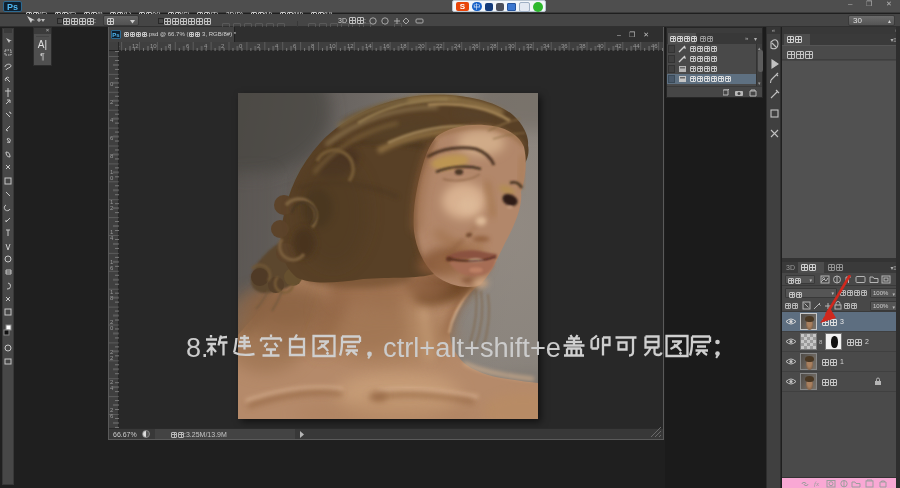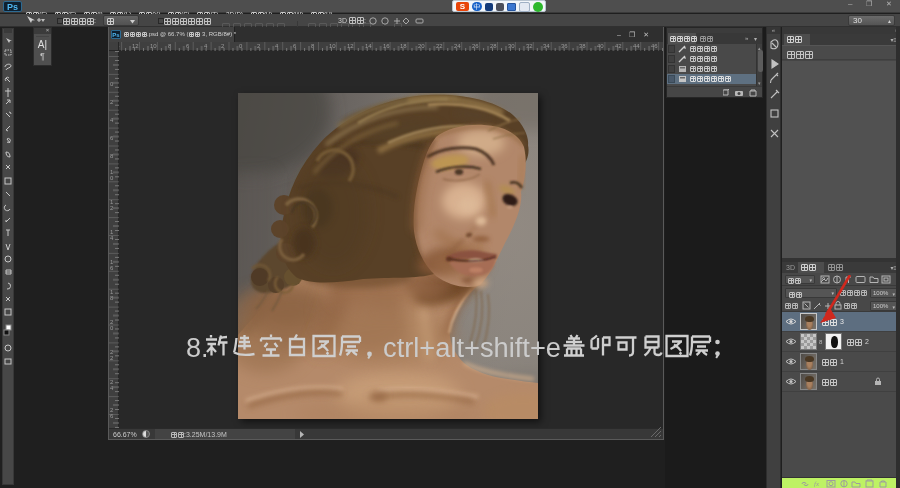--- a/index.html
+++ b/index.html
@@ -580,21 +580,21 @@
             <div class="abs" style="left:4px;top:2px;width:9px;height:6px;background:#4a3824;border-radius:50% 50% 40% 40%"></div>
           </div>
       <span class="abs b" style="left:40px;top:7px;color:#d2d2d2"><span class="z z7"></span><span class="z z7"></span></span>
       <svg class="abs" style="left:92px;top:5px" width="8" height="9">
             <rect x="1" y="4" width="6" height="4" fill="#b5b5b5"></rect>
             <path d="M2.5,4 v-1.5 a1.5,1.5 0 0 1 3,0 V4" stroke="#b5b5b5" fill="none"></path>
           </svg>
     </div>
   </div>
 
-  <div class="abs" style="left:0;top:450px;width:118px;height:11px;background:#bef264;border-top:1px solid #333">
+  <div class="abs" style="left:0;top:450px;width:118px;height:11px;background:#f9a8d4;border-top:1px solid #333">
     <svg class="abs" style="left:18px;top:1px" width="96" height="9">
       <g stroke="#9d9d9d" fill="none" stroke-width="1">
         <path d="M2,5 a2,1.6 0 0 1 4,0 m-2,0 a2,1.6 0 0 0 4,0"></path>
         <text x="14" y="7" font-size="7" font-style="italic" fill="#9d9d9d" stroke="none" font-family="Liberation Serif">fx</text>
         <rect x="27" y="1.5" width="8" height="6.5"></rect>
             <circle cx="31" cy="4.7" r="2"></circle>
         <circle cx="44" cy="4.7" r="3.2"></circle>
             <path d="M44,1.5 v6.4"></path>
         <path d="M52,3 h3 l1,1.5 h4 v3.5 h-8 z"></path>
         <rect x="66" y="2" width="7" height="6"></rect>

